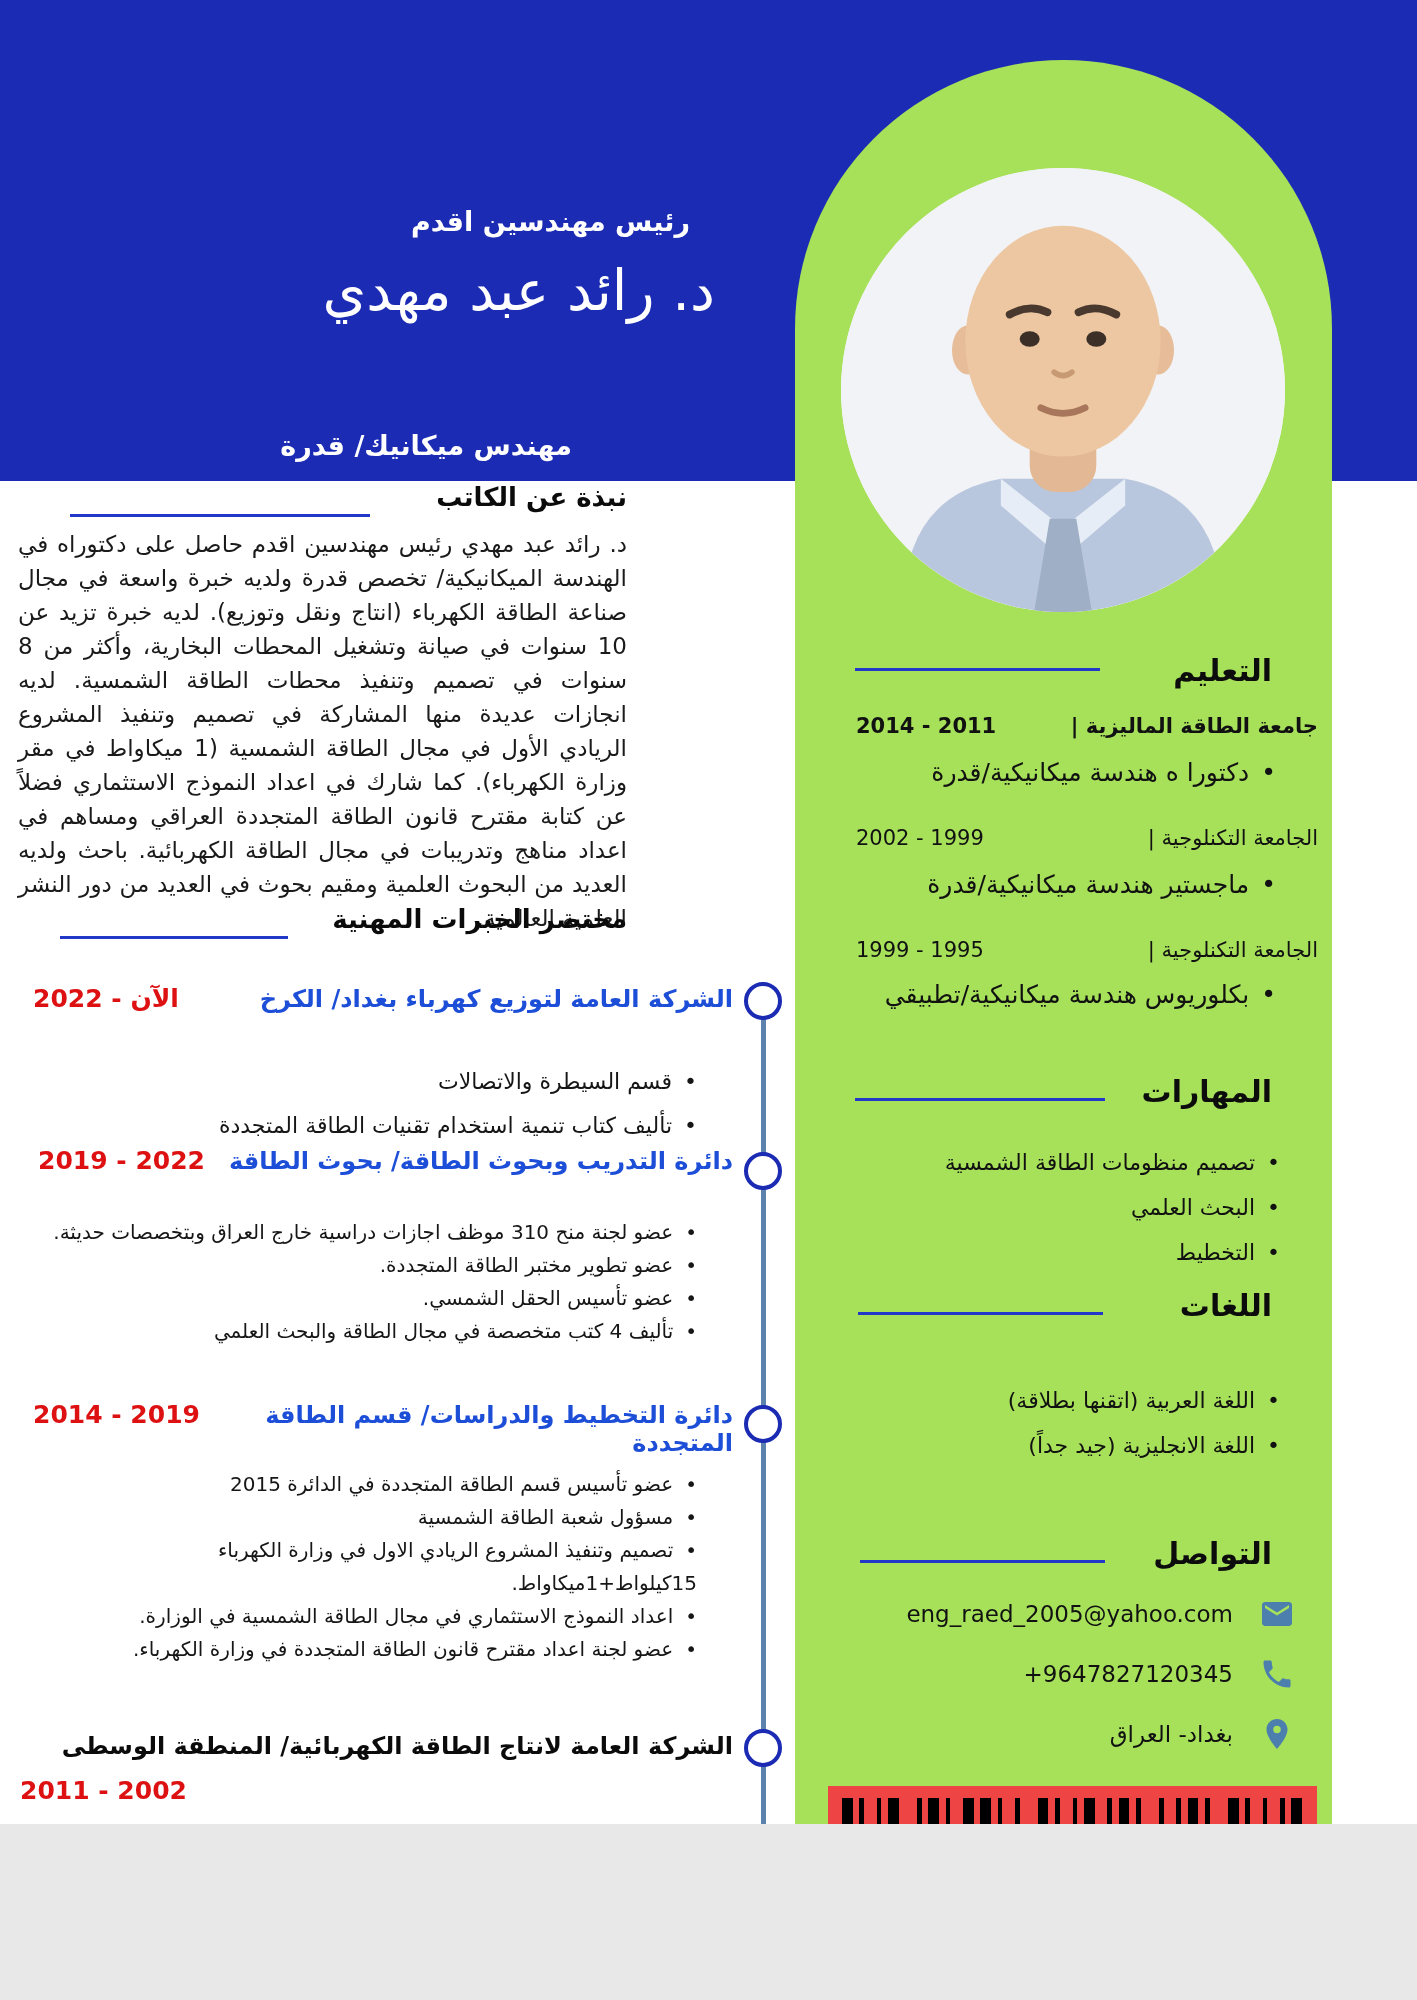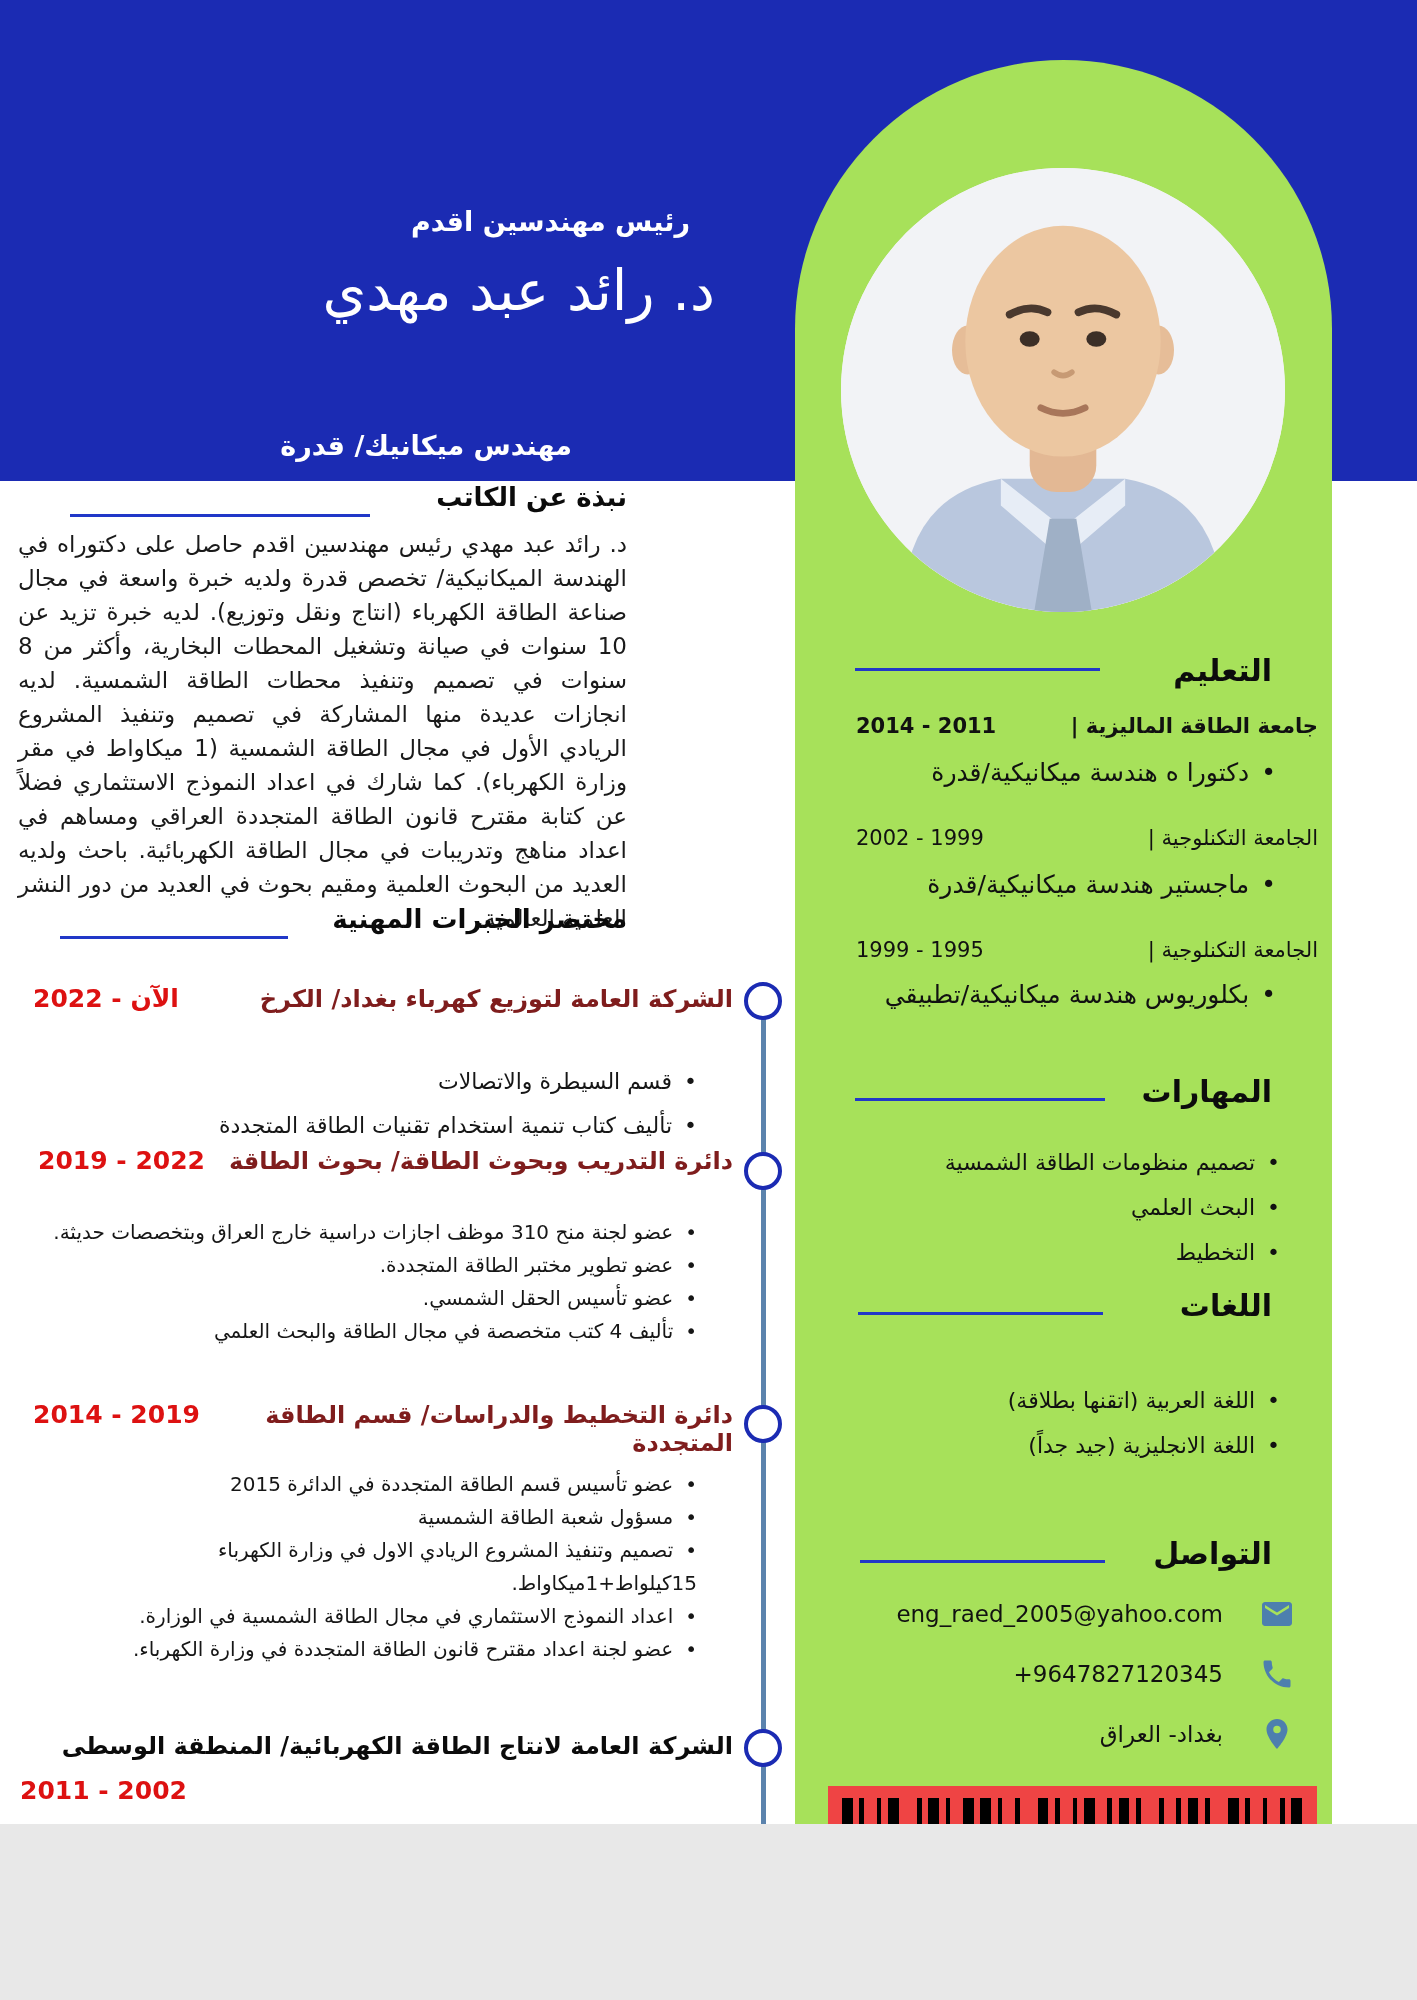--- a/index.html
+++ b/index.html
@@ -29,21 +29,21 @@
                justify-content:space-between; align-items:baseline; font-size:21px; color:#111; }
   .edu-entry .period { font-size:21px; }
   .edu-entry.first, .edu-entry.first .period { font-weight:bold; }
   .edu-degree { position:absolute; left:856px; width:420px; direction:rtl; text-align:right; font-size:25px; color:#111; }
   .edu-degree::before, .g-li::before { content:"•"; margin-left:12px; }
 
   .g-list { position:absolute; left:880px; width:400px; direction:rtl; text-align:right; list-style:none; }
   .g-list li { font-size:22px; color:#111; line-height:45px; }
 
   .contact-row { position:absolute; left:860px; width:435px; display:flex; direction:rtl;
-                 align-items:center; gap:36px; }
+                 align-items:center; gap:26px; }
   .contact-row .c-icon { width:36px; height:36px; flex:0 0 36px; }
   .contact-row .c-text { font-size:23px; color:#111; }
 
   .bc-box { position:absolute; left:828px; top:1786px; width:489px; height:192px; background:#ef4444;text-decoration:underline; }
   .bc-bars { position:absolute; left:14px; top:12px; width:461px; height:122px; }
   .bc-bars .bar { position:absolute; top:0; height:122px; background:#000; }
   .bc-digits { position:absolute; left:0; top:138px; width:100%; text-align:center;
                font-family:"DejaVu Sans Mono", monospace; font-size:30px; letter-spacing:6px; color:#000; }
 
   
@@ -54,21 +54,21 @@
 
   
   .exp-head { position:absolute; left:240px; top:904px; width:387px; direction:rtl; text-align:right;
               font-size:26px; font-weight:bold; color:#0b0b0b; }
 
   .tl-line { position:absolute; left:761px; top:1000px; width:5px; height:868px; background:#5b83ad; }
   .tl-dot { position:absolute; width:38px; height:38px; border-radius:50%; background:#ffffff;
             border:4px solid #1b2bb3; left:744px; }
 
   .job-head { position:absolute; left:33px; width:700px; display:flex; direction:rtl; align-items:baseline; }
-  .job-head .jt { font-size:24px; font-weight:bold; color:#7f1d1d; }
+  .job-head .jt { font-size:24px; font-weight:bold; color:#1d4ed8; }
   .job-head .jp { font-size:25px; font-weight:bold; color:#dd1111; direction:ltr; white-space:nowrap; }
   .job-head.spread { justify-content:space-between; }
   .job-head.inline { justify-content:flex-start; gap:24px; }
   .job4-title { position:absolute; left:33px; width:700px; direction:rtl; text-align:right;
                 font-size:24px; font-weight:bold; color:#0b0b0b; }
   .job4-date { position:absolute; left:20px; width:250px; direction:ltr; text-align:left;
                font-size:25px; font-weight:bold; color:#dd1111; }
 
   .job-bullets { position:absolute; left:33px; width:682px; margin-right:0; padding-right:18px;
                  direction:rtl; text-align:right; list-style:none; }

